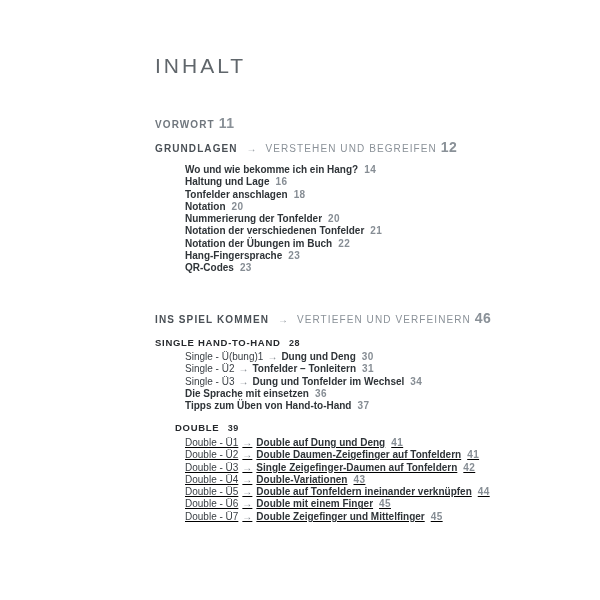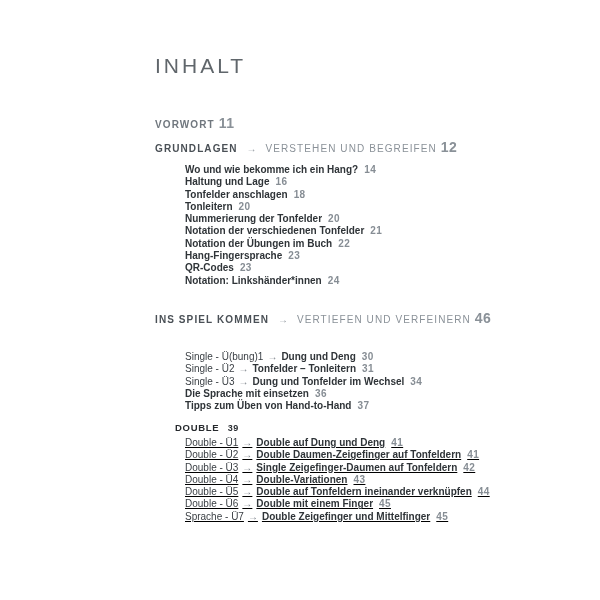--- a/index.html
+++ b/index.html
@@ -90,36 +90,39 @@
     <span class="sec-strong">GRUNDLAGEN</span>
     <span class="sec-arrow">→</span>
     <span class="sec-sub">VERSTEHEN UND BEGREIFEN</span>
     <span class="sec-page">12</span>
   </div>
 
   <div class="toc-list list-grundlagen">
     <div class="item"><span class="item-label">Wo und wie bekomme ich ein Hang?</span><span class="item-page">14</span></div>
     <div class="item"><span class="item-label">Haltung und Lage</span><span class="item-page">16</span></div>
     <div class="item"><span class="item-label">Tonfelder anschlagen</span><span class="item-page">18</span></div>
-    <div class="item"><span class="item-label">Tonleitern</span><span class="item-page">20</span></div>
+    <div class="item"><span class="item-label">Notation</span><span class="item-page">20</span></div>
     <div class="item"><span class="item-label">Nummerierung der Tonfelder</span><span class="item-page">20</span></div>
     <div class="item"><span class="item-label">Notation der verschiedenen Tonfelder</span><span class="item-page">21</span></div>
     <div class="item"><span class="item-label">Notation der Übungen im Buch</span><span class="item-page">22</span></div>
     <div class="item"><span class="item-label">Hang-Fingersprache</span><span class="item-page">23</span></div>
     <div class="item"><span class="item-label">QR-Codes</span><span class="item-page">23</span></div>
-    <div class="item"><span class="item-label">Notation: Linkshänder*innen</span><span class="item-page">24</span></div>
   </div>
 
   <div class="toc-row row-insspiel">
     <span class="sec-strong">INS SPIEL KOMMEN</span>
     <span class="sec-arrow">→</span>
     <span class="sec-sub">VERTIEFEN UND VERFEINERN</span>
     <span class="sec-page">46</span>
   </div>
 
+  <div class="sub-head head-single">
+    <span>SINGLE HAND-TO-HAND</span>
+    <span class="sub-page">28</span>
+  </div>
 
   <div class="toc-list list-single">
     <div class="item"><span class="ex-prefix">Single - Ü(bung)1</span><span class="ex-arrow">→</span><span class="item-label">Dung und Deng</span><span class="item-page">30</span></div>
     <div class="item"><span class="ex-prefix">Single - Ü2</span><span class="ex-arrow">→</span><span class="item-label">Tonfelder – Tonleitern</span><span class="item-page">31</span></div>
     <div class="item"><span class="ex-prefix">Single - Ü3</span><span class="ex-arrow">→</span><span class="item-label">Dung und Tonfelder im Wechsel</span><span class="item-page">34</span></div>
     <div class="item"><span class="ex-prefix"></span><span class="ex-arrow"></span><span class="item-label">Die Sprache mit einsetzen</span><span class="item-page">36</span></div>
     <div class="item"><span class="ex-prefix"></span><span class="ex-arrow"></span><span class="item-label">Tipps zum Üben von Hand-to-Hand</span><span class="item-page">37</span></div>
   </div>
 
   <div class="sub-head head-double">
@@ -127,16 +130,16 @@
     <span class="sub-page">39</span>
   </div>
 
   <div class="toc-list list-double">
     <div class="item"><span class="ex-prefix">Double - Ü1</span><span class="ex-arrow">→</span><span class="item-label">Double auf Dung und Deng</span><span class="item-page">41</span></div>
     <div class="item"><span class="ex-prefix">Double - Ü2</span><span class="ex-arrow">→</span><span class="item-label">Double Daumen-Zeigefinger auf Tonfeldern</span><span class="item-page">41</span></div>
     <div class="item"><span class="ex-prefix">Double - Ü3</span><span class="ex-arrow">→</span><span class="item-label">Single Zeigefinger-Daumen auf Tonfeldern</span><span class="item-page">42</span></div>
     <div class="item"><span class="ex-prefix">Double - Ü4</span><span class="ex-arrow">→</span><span class="item-label">Double-Variationen</span><span class="item-page">43</span></div>
     <div class="item"><span class="ex-prefix">Double - Ü5</span><span class="ex-arrow">→</span><span class="item-label">Double auf Tonfeldern ineinander verknüpfen</span><span class="item-page">44</span></div>
     <div class="item"><span class="ex-prefix">Double - Ü6</span><span class="ex-arrow">→</span><span class="item-label">Double mit einem Finger</span><span class="item-page">45</span></div>
-    <div class="item"><span class="ex-prefix">Sprache - Ü7</span><span class="ex-arrow">→</span><span class="item-label">Double Zeigefinger und Mittelfinger</span><span class="item-page">45</span></div>
+    <div class="item"><span class="ex-prefix">Double - Ü7</span><span class="ex-arrow">→</span><span class="item-label">Double Zeigefinger und Mittelfinger</span><span class="item-page">45</span></div>
   </div>
 
 </div>
 
 </body></html>

